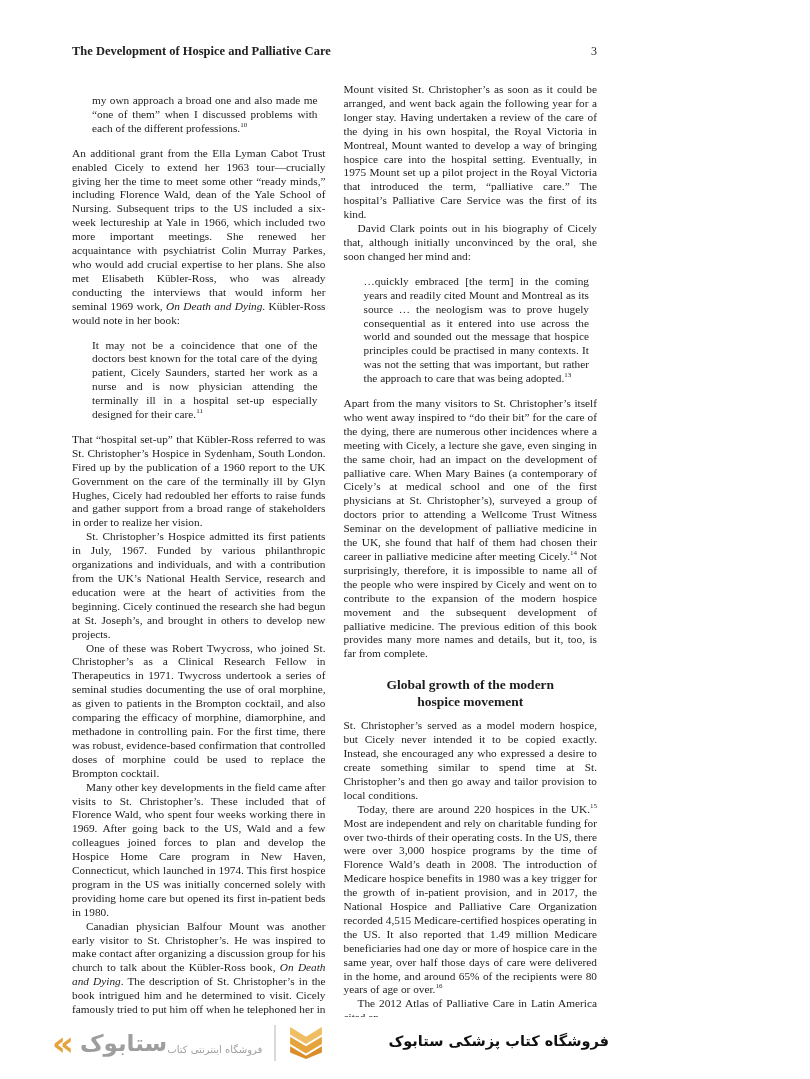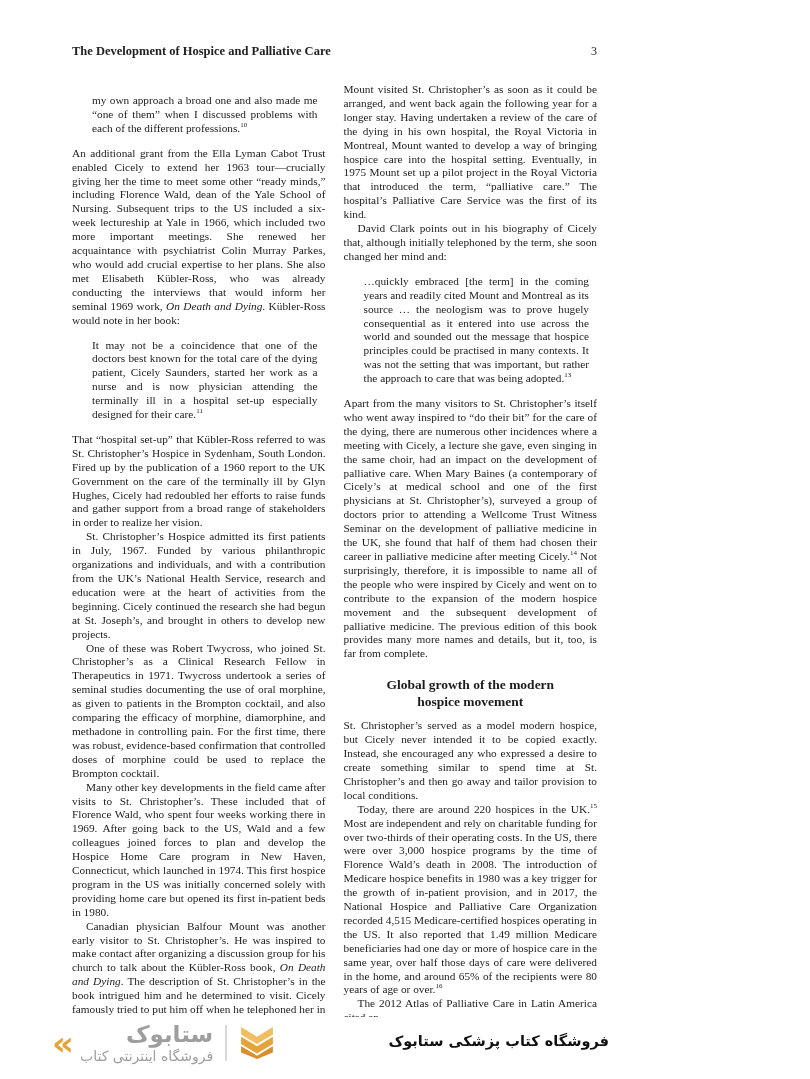--- a/index.html
+++ b/index.html
@@ -38,27 +38,27 @@
     position:absolute; left:0; right:0; bottom:0; height:62px;
     display:flex; align-items:center; justify-content:space-between;
     padding:0 60px 10px 52px; background:#fff;
   }
   .brand-left { display:flex; align-items:center; gap:12px; }
   .logo-main { display:flex; align-items:center; gap:6px; }
   .chevrons-icon {
     color:#E5A33C; font-size:34px; font-weight:bold; line-height:28px;
     font-family:"DejaVu Sans", sans-serif;
   }
-  .logo-text-wrap { display:flex; flex-direction:column; align-items:flex-end; }
+  .logo-text-wrap { display:flex; flex-direction:row; align-items:flex-end; }
   .logo-fa {
     font-family:"DejaVu Sans", sans-serif; font-weight:bold;
     font-size:23px; line-height:24px; color:#9e9e9e;
   }
   .logo-sub {
-    font-family:"DejaVu Sans", sans-serif; font-size:14px;
+    font-family:"DejaVu Sans", sans-serif; font-size:10px;
     color:#9e9e9e; margin-top:2px;
   }
   .footer-divider { width:2px; height:36px; background:#d9d9d9; }
   .emblem-icon { display:inline-block; line-height:0; }
 
   .brand-right { text-align:right; }
   .store-title {
     font-family:"DejaVu Sans", sans-serif; font-weight:bold;
     font-size:14.5px; color:#111; margin-bottom:5px;
   }
@@ -87,21 +87,21 @@
       <p class="body-para">That “hospital set-up” that Kübler-Ross referred to was St. Christopher’s Hospice in Sydenham, South London. Fired up by the publication of a 1960 report to the UK Government on the care of the terminally ill by Glyn Hughes, Cicely had redoubled her efforts to raise funds and gather support from a broad range of stakeholders in order to realize her vision.</p>
       <p class="body-para p-indent">St. Christopher’s Hospice admitted its first patients in July, 1967. Funded by various philanthropic organizations and individuals, and with a contribution from the UK’s National Health Service, research and education were at the heart of activities from the beginning. Cicely continued the research she had begun at St. Joseph’s, and brought in others to develop new projects.</p>
       <p class="body-para p-indent">One of these was Robert Twycross, who joined St. Christopher’s as a Clinical Research Fellow in Therapeutics in 1971. Twycross undertook a series of seminal studies documenting the use of oral morphine, as given to patients in the Brompton cocktail, and also comparing the efficacy of morphine, diamorphine, and methadone in controlling pain. For the first time, there was robust, evidence-based confirmation that controlled doses of morphine could be used to replace the Brompton cocktail.</p>
       <p class="body-para p-indent">Many other key developments in the field came after visits to St. Christopher’s. These included that of Florence Wald, who spent four weeks working there in 1969. After going back to the US, Wald and a few colleagues joined forces to plan and develop the Hospice Home Care program in New Haven, Connecticut, which launched in 1974. This first hospice program in the US was initially concerned solely with providing home care but opened its first in-patient beds in 1980.</p>
       <p class="body-para p-indent">Canadian physician Balfour Mount was another early visitor to St. Christopher’s. He was inspired to make contact after organizing a discussion group for his church to talk about the Kübler-Ross book, <em>On Death and Dying</em>. The description of St. Christopher’s in the book intrigued him and he determined to visit. Cicely famously tried to put him off when he telephoned her in September, 1973. First of all, she refused to take his call, saying she was just going for lunch and he could call her back later. When that didn’t deter and Mount persisted in calling again, she told him:</p>
       <p class="quote">I know you. You want to come over to London with your</p>
     </section>
 
     <section class="col">
       <p class="body-para">Mount visited St. Christopher’s as soon as it could be arranged, and went back again the following year for a longer stay. Having undertaken a review of the care of the dying in his own hospital, the Royal Victoria in Montreal, Mount wanted to develop a way of bringing hospice care into the hospital setting. Eventually, in 1975 Mount set up a pilot project in the Royal Victoria that introduced the term, “palliative care.” The hospital’s Palliative Care Service was the first of its kind.</p>
-      <p class="body-para p-indent">David Clark points out in his biography of Cicely that, although initially telephoned by the term, she soon changed her mind and:</p>
+      <p class="body-para p-indent">David Clark points out in his biography of Cicely that, although initially unconvinced by the oral, she soon changed her mind and:</p>
       <p class="quote">…quickly embraced [the term] in the coming years and readily cited Mount and Montreal as its source … the neologism was to prove hugely consequential as it entered into use across the world and sounded out the message that hospice principles could be practised in many contexts. It was not the setting that was important, but rather the approach to care that was being adopted.<sup>13</sup></p>
       <p class="body-para">Apart from the many visitors to St. Christopher’s itself who went away inspired to “do their bit” for the care of the dying, there are numerous other incidences where a meeting with Cicely, a lecture she gave, even singing in the same choir, had an impact on the development of palliative care. When Mary Baines (a contemporary of Cicely’s at medical school and one of the first physicians at St. Christopher’s), surveyed a group of doctors prior to attending a Wellcome Trust Witness Seminar on the development of palliative medicine in the UK, she found that half of them had chosen their career in palliative medicine after meeting Cicely.<sup>14</sup> Not surprisingly, therefore, it is impossible to name all of the people who were inspired by Cicely and went on to contribute to the expansion of the modern hospice movement and the subsequent development of palliative medicine. The previous edition of this book provides many more names and details, but it, too, is far from complete.</p>
       <h2 class="section-heading">Global growth of the modern hospice movement</h2>
       <p class="body-para">St. Christopher’s served as a model modern hospice, but Cicely never intended it to be copied exactly. Instead, she encouraged any who expressed a desire to create something similar to spend time at St. Christopher’s and then go away and tailor provision to local conditions.</p>
       <p class="body-para p-indent">Today, there are around 220 hospices in the UK.<sup>15</sup> Most are independent and rely on charitable funding for over two-thirds of their operating costs. In the US, there were over 3,000 hospice programs by the time of Florence Wald’s death in 2008. The introduction of Medicare hospice benefits in 1980 was a key trigger for the growth of in-patient provision, and in 2017, the National Hospice and Palliative Care Organization recorded 4,515 Medicare-certified hospices operating in the US. It also reported that 1.49 million Medicare beneficiaries had one day or more of hospice care in the same year, over half those days of care were delivered in the home, and around 65% of the recipients were 80 years of age or over.<sup>16</sup></p>
       <p class="body-para p-indent">The 2012 Atlas of Palliative Care in Latin America cited an</p>
     </section>
 
   </main>
 

